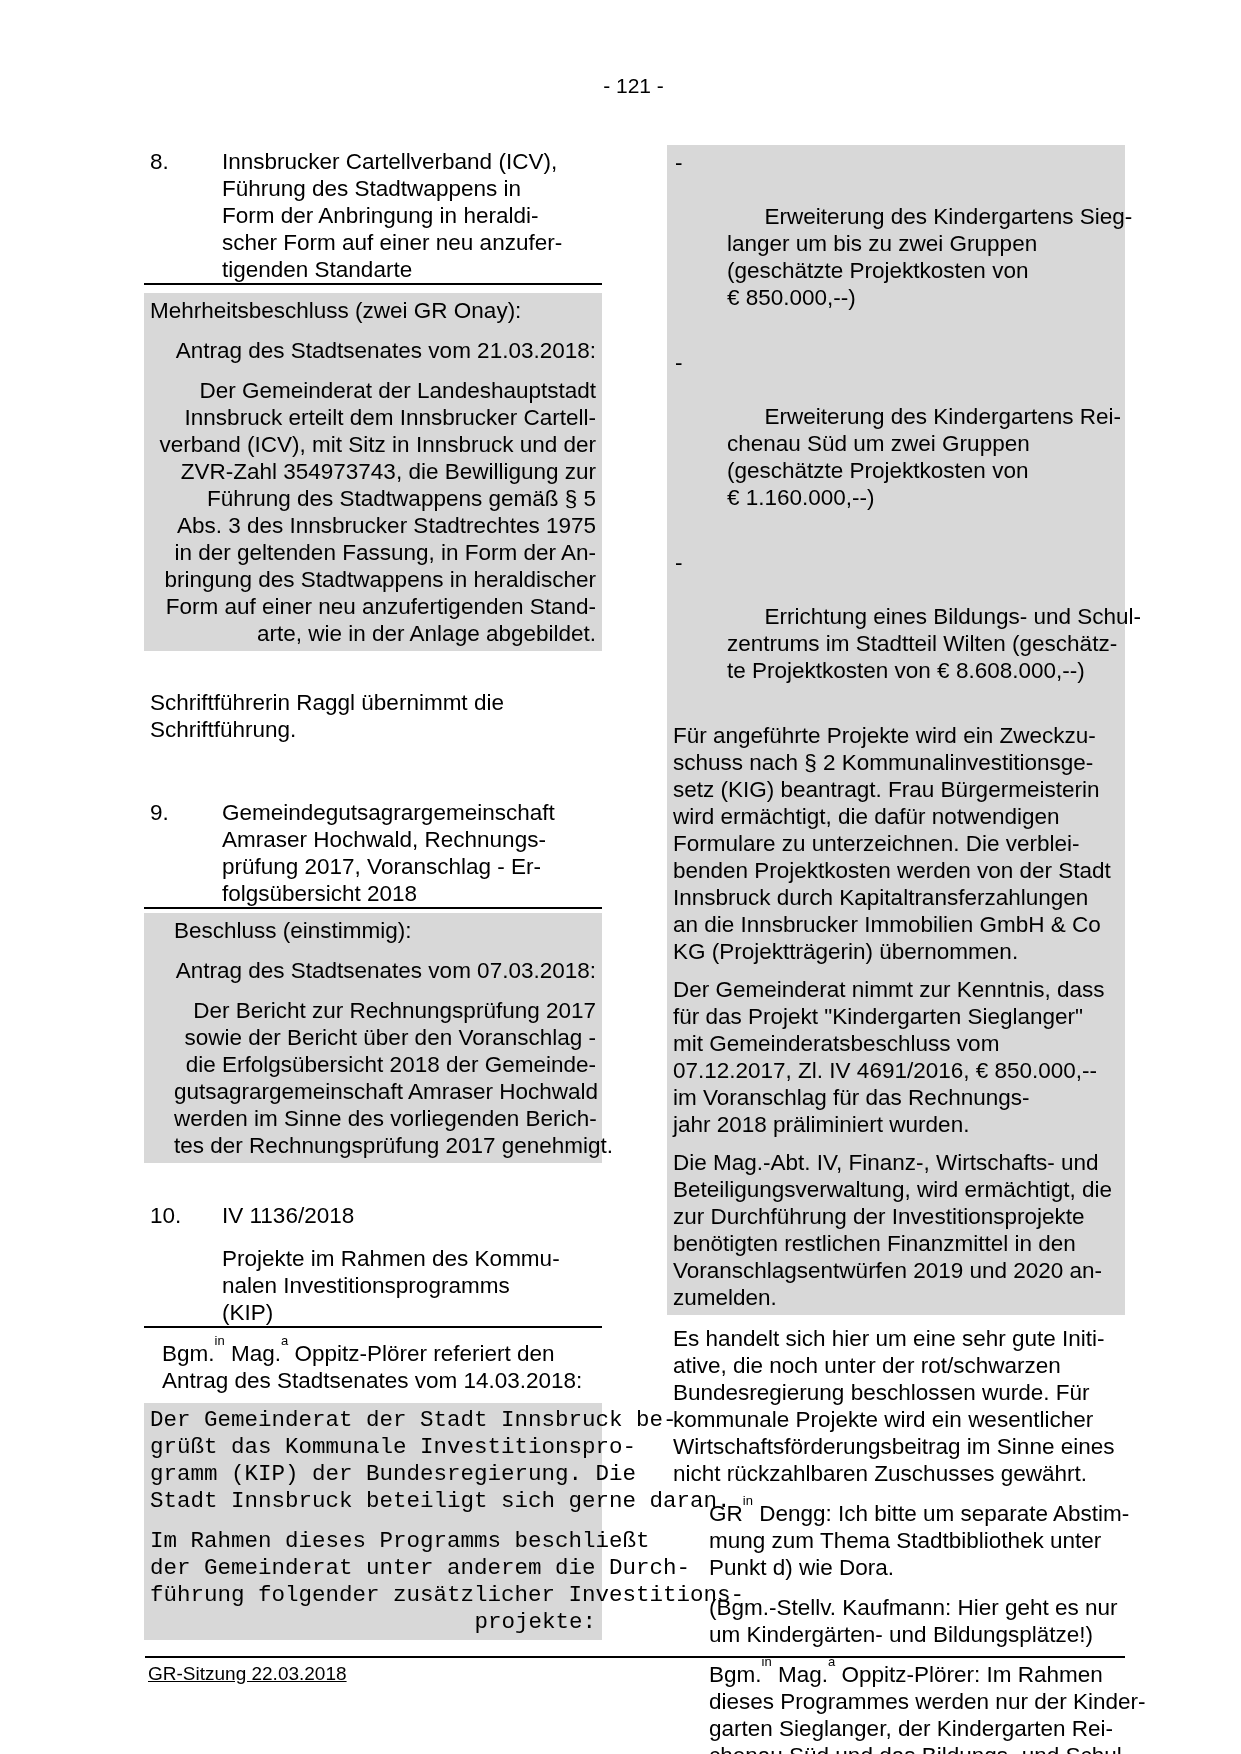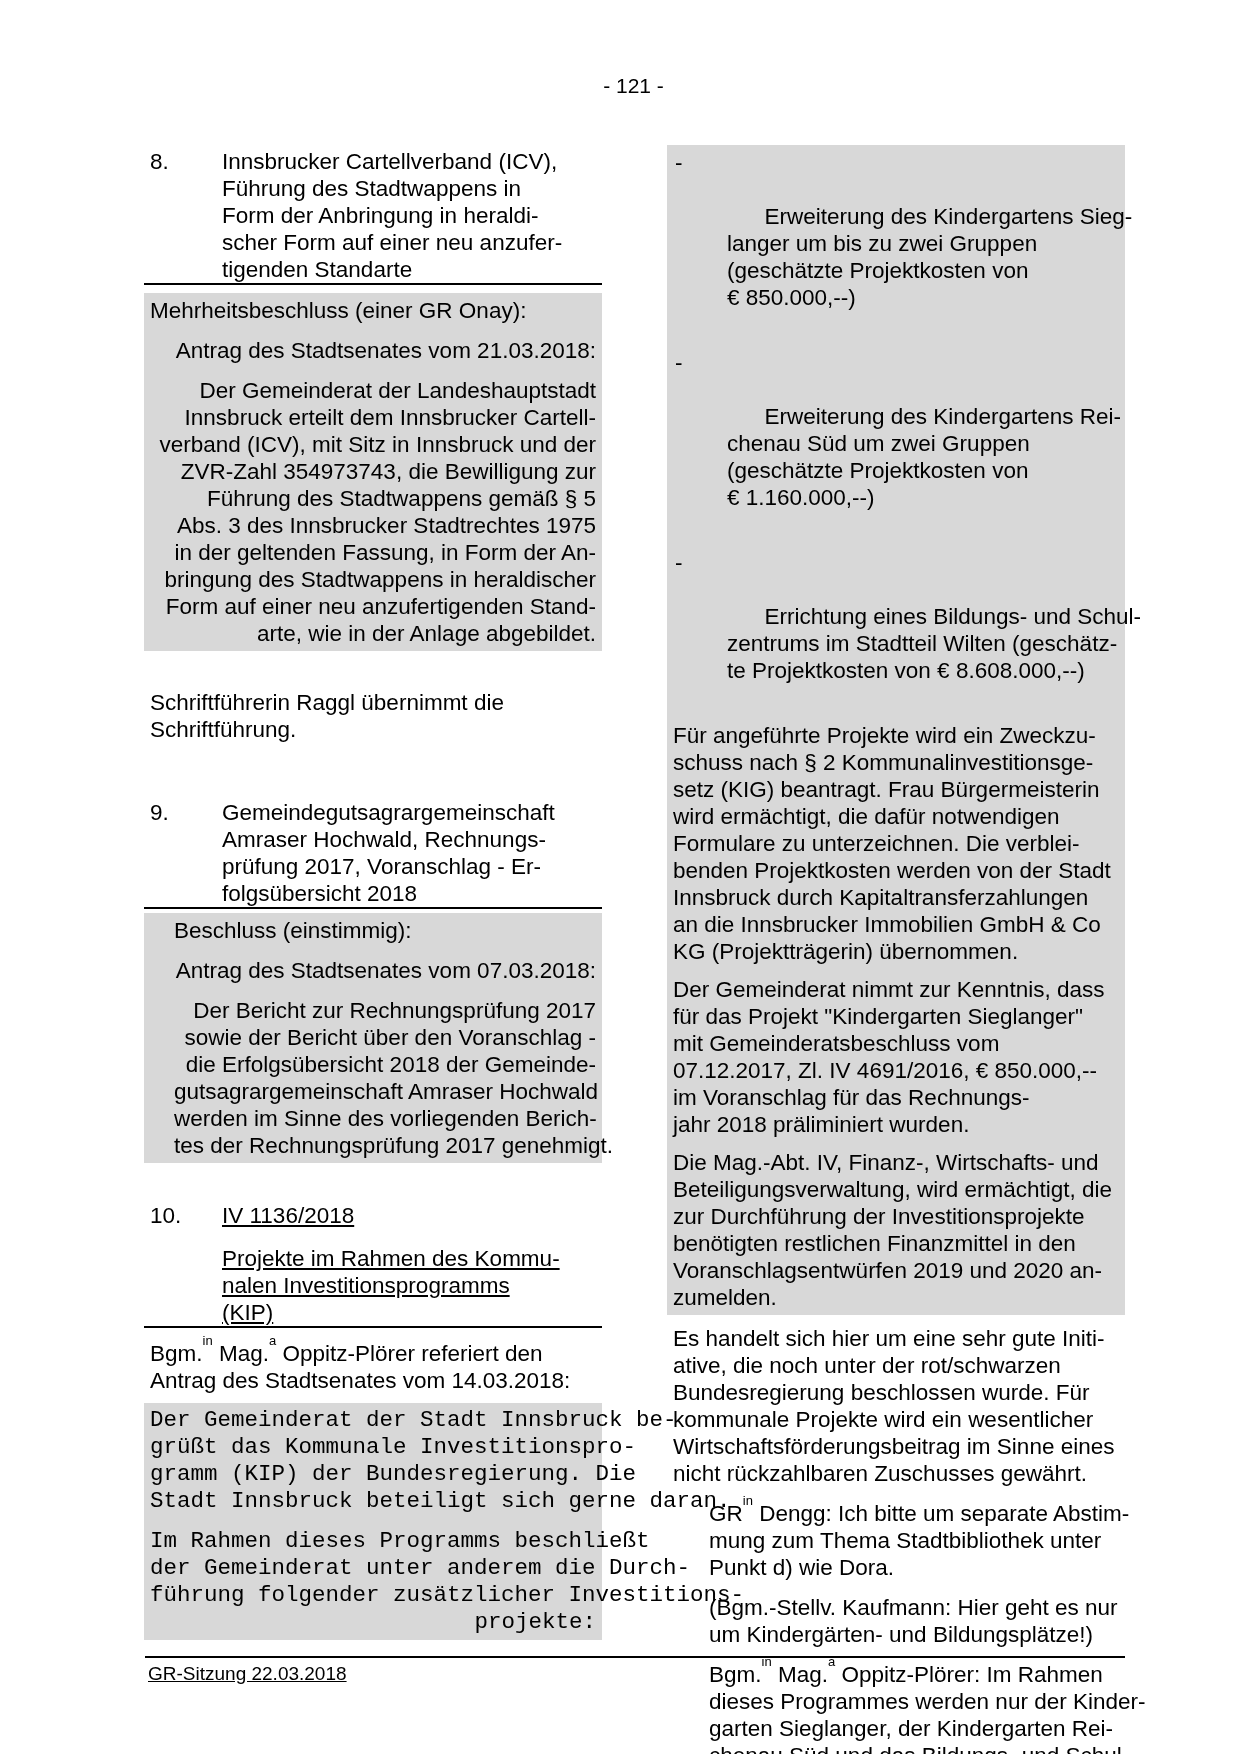--- a/index.html
+++ b/index.html
@@ -21,22 +21,22 @@
   
   .item{position:relative;padding-left:78px;}
   .item-num{position:absolute;left:6px;top:0;white-space:pre;}
   .item .title2{margin-top:16px;}
   .rule{border:none;border-top:2px solid #000;height:0;margin:0;}
   
   .block8{margin-top:8px;}
   .clerk-note{margin-top:38px;padding-left:6px;}
   .item9{margin-top:56px;}
   .block9{margin-top:4px;padding-left:30px;}
-  .item10{margin-top:39px;text-decoration:underline;}
-  .intro10{margin-top:12px;padding-left:6px;}
+  .item10{margin-top:39px;}
+  .intro10{margin-top:12px;padding-left:6px;margin-left:12px;}
   .block10{margin-top:9px;font-family:Liberation Mono, monospace;}
   
   .r-shaded{background:#d8d8d8;padding:4px 6px 4px 6px;}
   .r-bullet{position:relative;padding-left:54px;white-space:pre;}
   .r-bullet .dash{position:absolute;left:2px;top:0;}
   .r-shaded .r-bullet + .r-bullet,
   .r-shaded .r-bullet + .para,
   .r-shaded .para + .para{margin-top:11px;}
   .r-plain-first{margin-top:10px;padding-left:6px;}
   .r-plain{margin-top:13px;padding-left:6px;margin-left:36px;}
@@ -55,21 +55,21 @@
     <span class="item-num">8.</span>
     <div class="para">Innsbrucker Cartellverband (ICV),
 Führung des Stadtwappens in
 Form der Anbringung in heraldi-
 scher Form auf einer neu anzufer-
 tigenden Standarte</div>
   </div>
   <div class="rule"></div>
 
   <div class="shaded block8">
-    <div class="para">Mehrheitsbeschluss (einer GR Onay):</div>
+    <div class="para">Mehrheitsbeschluss (zwei GR Onay):</div>
     <div class="para">Antrag des Stadtsenates vom 21.03.2018:</div>
     <div class="para">Der Gemeinderat der Landeshauptstadt
 Innsbruck erteilt dem Innsbrucker Cartell-
 verband (ICV), mit Sitz in Innsbruck und der
 ZVR-Zahl 354973743, die Bewilligung zur
 Führung des Stadtwappens gemäß § 5
 Abs. 3 des Innsbrucker Stadtrechtes 1975
 in der geltenden Fassung, in Form der An-
 bringung des Stadtwappens in heraldischer
 Form auf einer neu anzufertigenden Stand-

